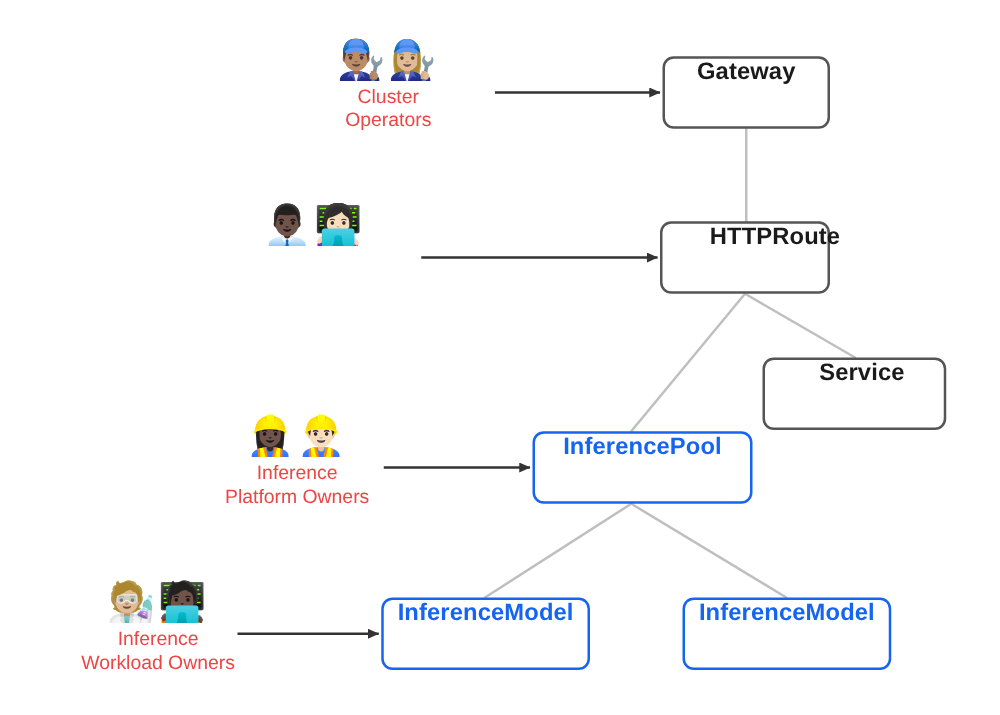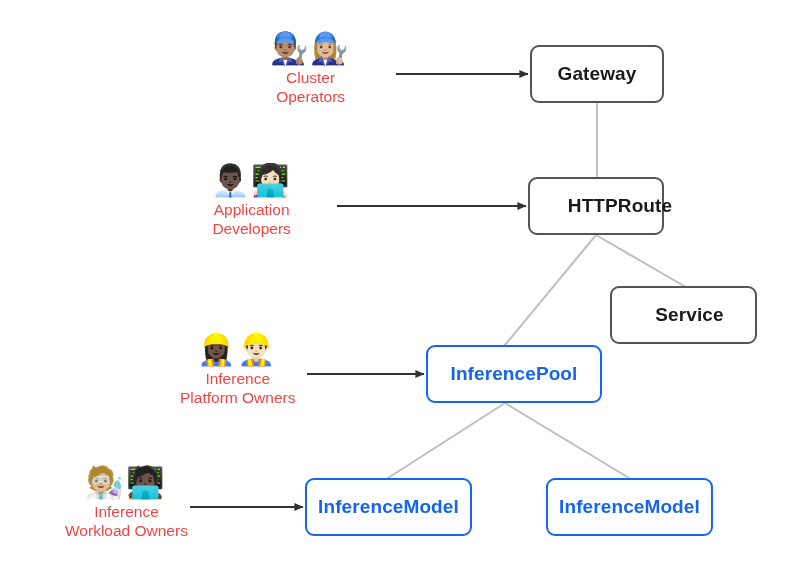--- a/index.html
+++ b/index.html
@@ -20,21 +20,21 @@
     left: 0;
     top: 0;
     width: 800px;
     height: 572px;
     pointer-events: none;
   }
   .node {
     position: absolute;
     box-sizing: border-box;
     display: flex;
-    align-items: center;
+    align-items: flex-start;
     justify-content: center;
     background: #ffffff;
     border: 2px solid #555555;
     border-radius: 9px;
     font-size: 19px;
     font-weight: bold;
     color: #1a1a1a;
     letter-spacing: 0.1px;
     white-space: nowrap;
     z-index: 3;
@@ -114,22 +114,20 @@
       </div>
     </div>
   <div id="personas-layer">
       <div class="persona" style="left: 270px; top: 30px;">
         <div class="persona-emojis">👨🏽‍🔧👩🏼‍🔧</div>
         <div class="persona-label">Cluster
 Operators</div>
       </div>
       <div class="persona" style="left: 211px; top: 162px;">
         <div class="persona-emojis">👨🏿‍💼👩🏻‍💻</div>
-        <div class="persona-label">Application
-Developers</div>
       </div>
       <div class="persona" style="left: 180px; top: 331px;">
         <div class="persona-emojis">👷🏿‍♀️👷🏻‍♂️</div>
         <div class="persona-label">Inference
 Platform Owners</div>
       </div>
       <div class="persona" style="left: 65px; top: 464px;">
         <div class="persona-emojis">🧑🏼‍🔬🧑🏿‍💻</div>
         <div class="persona-label">Inference
 Workload Owners</div>

